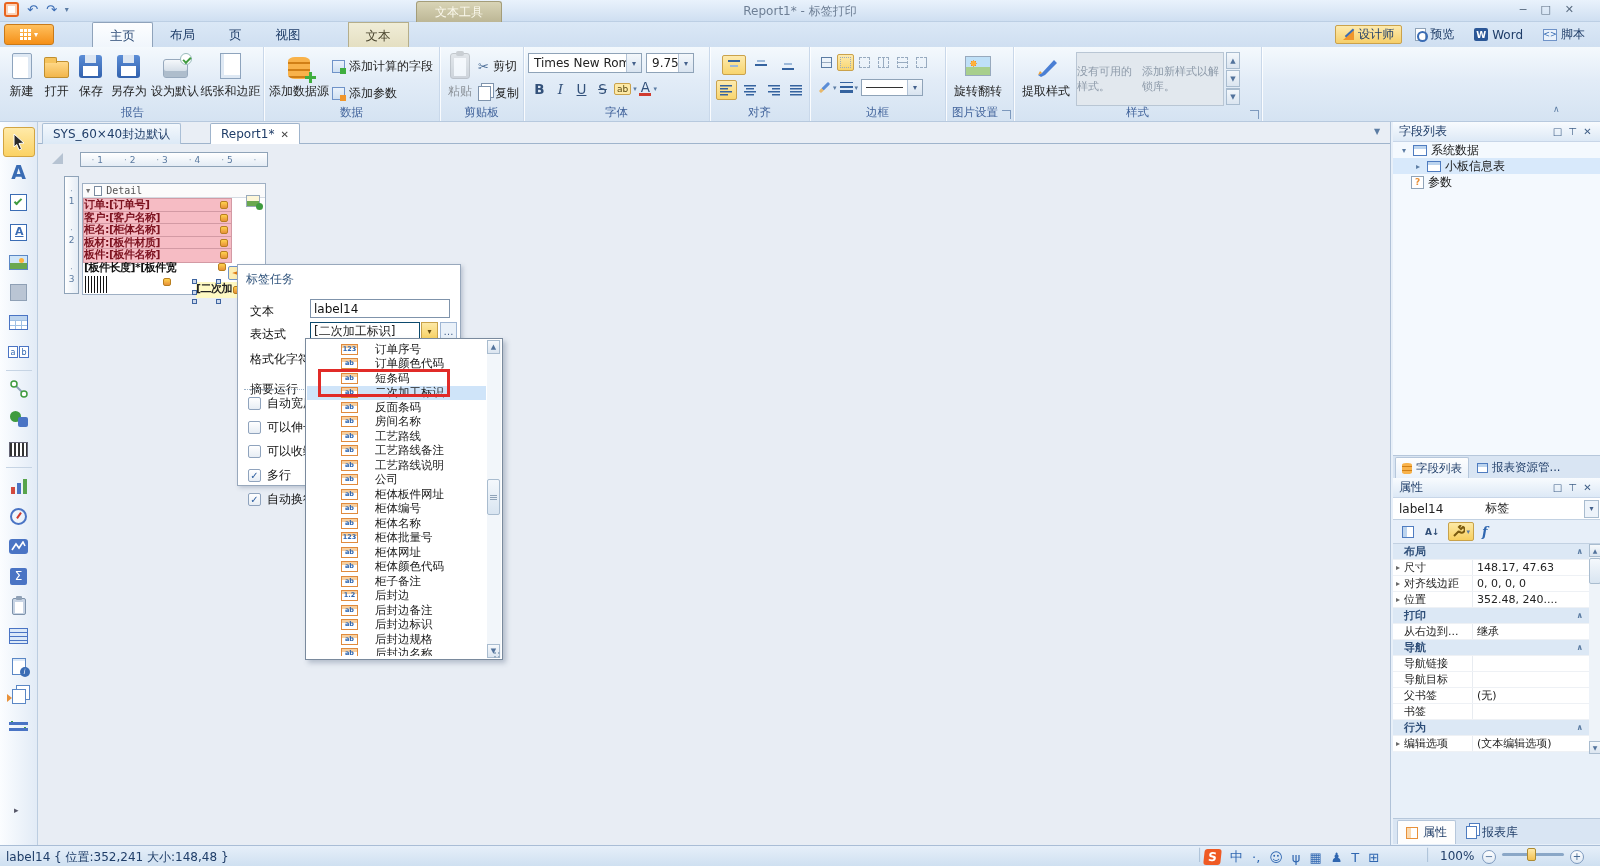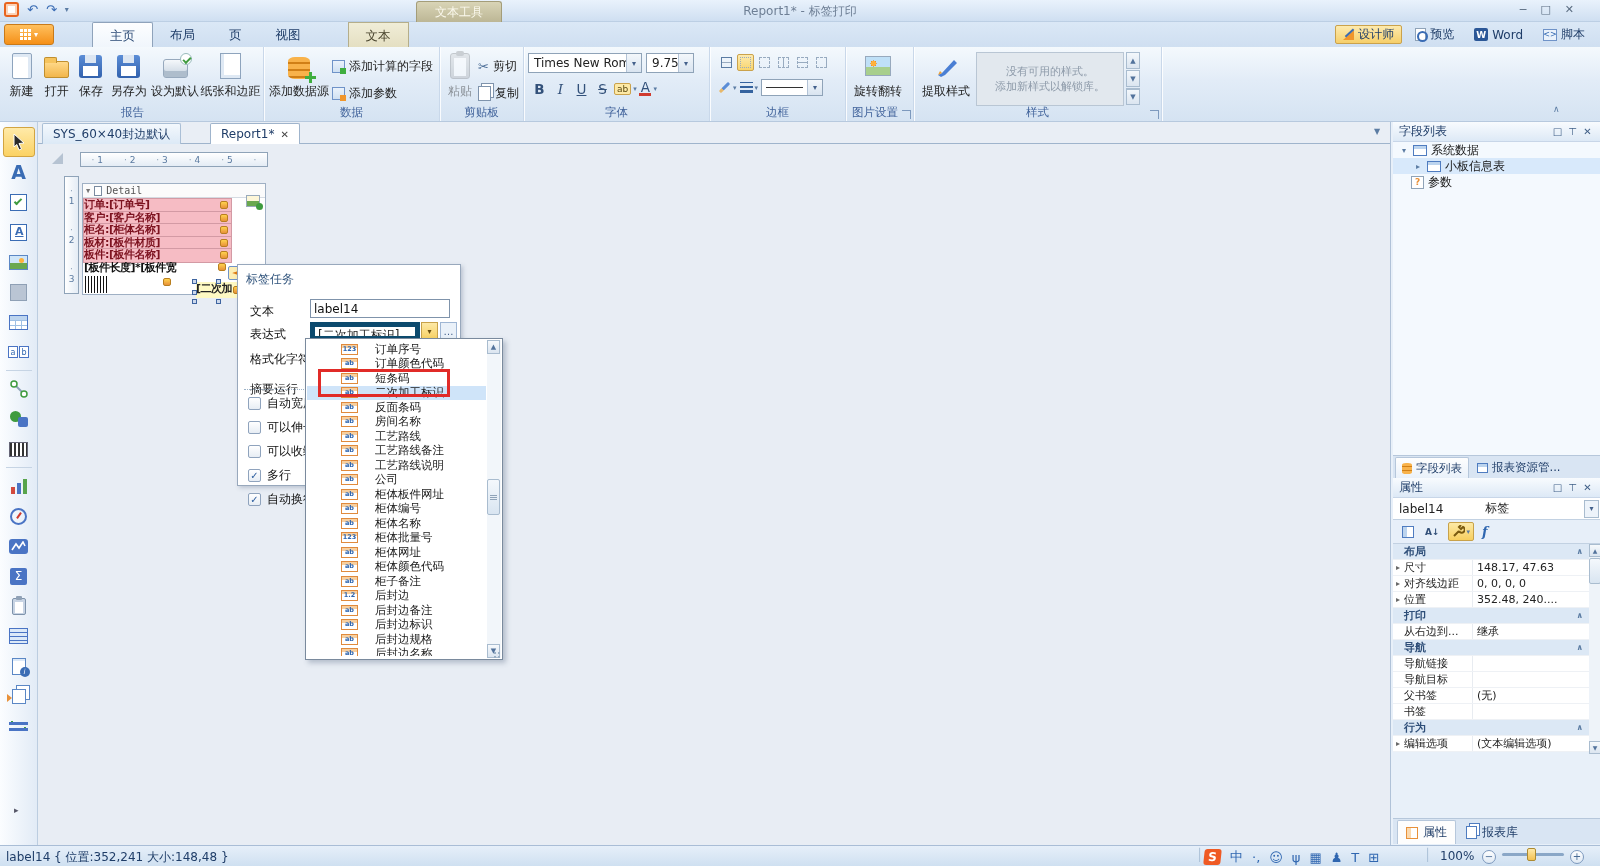--- a/index.html
+++ b/index.html
@@ -96,21 +96,21 @@
 .bx-dot{border:1px dotted #98abc0}
 .bx-all{border:1px solid #5b7ca3;background:linear-gradient(#98abc0,#98abc0) center/9px 1px no-repeat}
 .bx-dash{border:1px dashed #98abc0}
 .bx-dash2{border:1px dashed #98abc0;background:linear-gradient(#98abc0,#98abc0) center/1px 9px no-repeat}
 .i-pencil{width:13px;height:3px;background:linear-gradient(90deg,#e7b86a 0 4px,#5b8dd6 4px);transform:rotate(-45deg);border-radius:1px}
 .i-lines3{width:13px;height:11px;background:linear-gradient(#35639f,#35639f) 0 0/13px 1px,linear-gradient(#35639f,#35639f) 0 4px/13px 2px,linear-gradient(#35639f,#35639f) 0 8px/13px 3px;background-repeat:no-repeat}
 .lcombo{width:62px;height:17px;background:#fff;border:1px solid #8fa3b8;display:flex;align-items:center}
 .lcombo .ln{flex:1;height:1px;background:#333;margin:0 4px}
 .i-pic{width:26px;height:20px;border:1px solid #97a9bd;background:linear-gradient(180deg,#bfe0f7 0 55%,#a8cf8d 55%);position:relative}
 .i-pic::after{content:"";position:absolute;left:4px;top:3px;width:7px;height:7px;background:radial-gradient(circle,#ffb13b 0 45%,#e98a1d 60%,transparent 62%)}
-.gal{background:#e2e8ee;border:1px solid #b9c6d4;color:#8d9aa9;font-size:11px;display:flex;flex-direction:column;align-items:center;justify-content:center;line-height:15px}
+.gal{background:#e2e8ee;border:1px solid #b9c6d4;color:#8d9aa9;font-size:11px;display:flex;align-items:center;justify-content:center;line-height:15px}
 .scol{display:flex;flex-direction:column;gap:1px}
 .scol span{width:14px;height:17px;background:linear-gradient(#f3f7fb,#dbe5f0);border:1px solid #a9bccf;color:#53739c;font-size:7px;display:flex;align-items:center;justify-content:center}
 
 .toolbox{position:absolute;left:0;top:122px;width:38px;height:723px;background:linear-gradient(90deg,#fbfdff,#e2ebf6);border-right:1px solid #bccde0;display:flex;flex-direction:column;align-items:center;padding-top:5px}
 .tool{width:32px;height:30px;display:flex;align-items:center;justify-content:center;color:#3a6cb4;flex-shrink:0}
 .tool.sel{background:linear-gradient(#ffeaa9,#fbd264);border:1px solid #d2a441;border-radius:3px;height:30px}
 .tdiv{width:26px;height:1px;background:#c6d4e4;margin:3px 0;flex-shrink:0}
 .t-A{font-size:19px;font-weight:bold;color:#3a6cb4}
 .t-box{width:17px;height:17px;border:1px solid #3a6cb4;background:#fff;position:relative}
 .t-box .chk{position:absolute;left:3px;top:4px;width:8px;height:4px;border-left:2px solid #3f9b3f;border-bottom:2px solid #3f9b3f;transform:rotate(-45deg)}
@@ -169,21 +169,21 @@
 .picicon::after{content:"";position:absolute;right:-4px;bottom:-4px;width:7px;height:7px;border-radius:50%;background:#3f9b3f}
 .odot{position:absolute;width:8px;height:8px;background:linear-gradient(#ffd24d,#e8913a);border:1px solid #b97f1f;border-radius:2px}
 .sel-label{position:absolute;left:196px;top:282px;width:46px;height:16px;background:#fef9c3;font-weight:bold;font-size:11px;line-height:14px;white-space:nowrap;overflow:hidden;letter-spacing:-0.5px}
 .hdl{position:absolute;width:5px;height:5px;background:#cdd9ec;border:1px solid #3f65a0}
 .smarttag{position:absolute;left:228px;top:266px;width:14px;height:14px;background:#fdeeb3;border:1px solid #6f93c8;border-radius:2px;color:#e07b10;font-size:8px;line-height:12px;text-align:center}
 
 .taskpanel{position:absolute;left:237px;top:264px;width:224px;height:222px;background:#fff;border:1px solid #98a8bc;box-shadow:2px 2px 4px rgba(60,80,110,.25)}
 .tp-title{position:absolute;left:8px;top:6px;color:#33567e;font-size:12px}
 .tp-label{position:absolute;left:12px;font-size:12px;color:#111}
 .tp-input{position:absolute;left:72px;width:140px;height:19px;border:1px solid #7f93ab;font-size:12px;padding-left:3px;font-family:"DejaVu Sans","Liberation Sans",sans-serif;color:#111;background:#fff}
-.tp-combo{position:absolute;left:72px;width:110px;height:19px;border:5px solid #0c4a6e;font-size:12px;line-height:17px;padding-left:3px;background:#fff;white-space:nowrap;overflow:hidden}
+.tp-combo{position:absolute;left:72px;width:110px;height:19px;border:1px solid #0c4a6e;font-size:12px;line-height:17px;padding-left:3px;background:#fff;white-space:nowrap;overflow:hidden}
 .tp-cbtn{position:absolute;width:17px;height:19px;display:flex;align-items:center;justify-content:center;font-size:8px}
 .tp-cbtn.gold{background:linear-gradient(#fde9a6,#f7cf5f);border:1px solid #c8a24a;color:#6b4f0e}
 .tp-cbtn.lite{background:#eaf1f9;border:1px solid #9fb6d4;color:#44618c;font-size:10px}
 .tp-hr{position:absolute;left:6px;right:8px;border-top:1px dotted #9ab0c6}
 .cbcol{position:absolute;left:10px;top:130px;display:flex;flex-direction:column;gap:7px}
 .cbrow{display:flex;align-items:center;gap:6px;font-size:12px;color:#111}
 .cb{width:13px;height:13px;border:1px solid #8fa3bd;border-radius:2px;background:linear-gradient(#fff,#e7edf4);display:flex;align-items:center;justify-content:center;color:#2c5d9e;font-size:10px;line-height:10px;font-weight:bold}
 
 .dropdown{position:absolute;left:305px;top:338px;width:198px;height:322px;background:#fff;border:1px solid #7a8a9d;box-shadow:3px 3px 5px rgba(60,80,110,.3)}
 .ditems{position:absolute;left:1px;top:3px;right:16px;bottom:3px;overflow:hidden}
@@ -408,20 +408,48 @@
         <span class="fbtn">
             <span class="a-color">
               <span>A</span>
               <span class="bar"></span>
             </span>
             <span class="ddsmall">▾</span>
           </span>
       </div>
       <div class="glabel">字体</div>
     </div>
+    <div class="rgroup" style="width:100px;display:block">
+      <div style="display:flex;gap:3px;padding:6px 0 0 10px">
+        <span class="abtn selbtn">
+            <span class="al alT"></span>
+          </span>
+        <span class="abtn">
+            <span class="al alM"></span>
+          </span>
+        <span class="abtn">
+            <span class="al alB"></span>
+          </span>
+      </div>
+      <div style="display:flex;gap:2px;padding:5px 0 0 4px">
+        <span class="abtn abtn2 selbtn">
+            <span class="al haL"></span>
+          </span>
+        <span class="abtn abtn2">
+            <span class="al haC"></span>
+          </span>
+        <span class="abtn abtn2">
+            <span class="al haR"></span>
+          </span>
+        <span class="abtn abtn2">
+            <span class="al haJ"></span>
+          </span>
+      </div>
+      <div class="glabel">对齐</div>
+    </div>
     <div class="rgroup" style="width:136px;display:block">
       <div style="display:flex;gap:2px;padding:5px 0 0 6px">
         <span class="bbtn">
             <span class="bx bx-all"></span>
           </span>
         <span class="bbtn selbtn">
             <span class="bx bx-dot"></span>
           </span>
         <span class="bbtn">
             <span class="bx bx-dash"></span>

